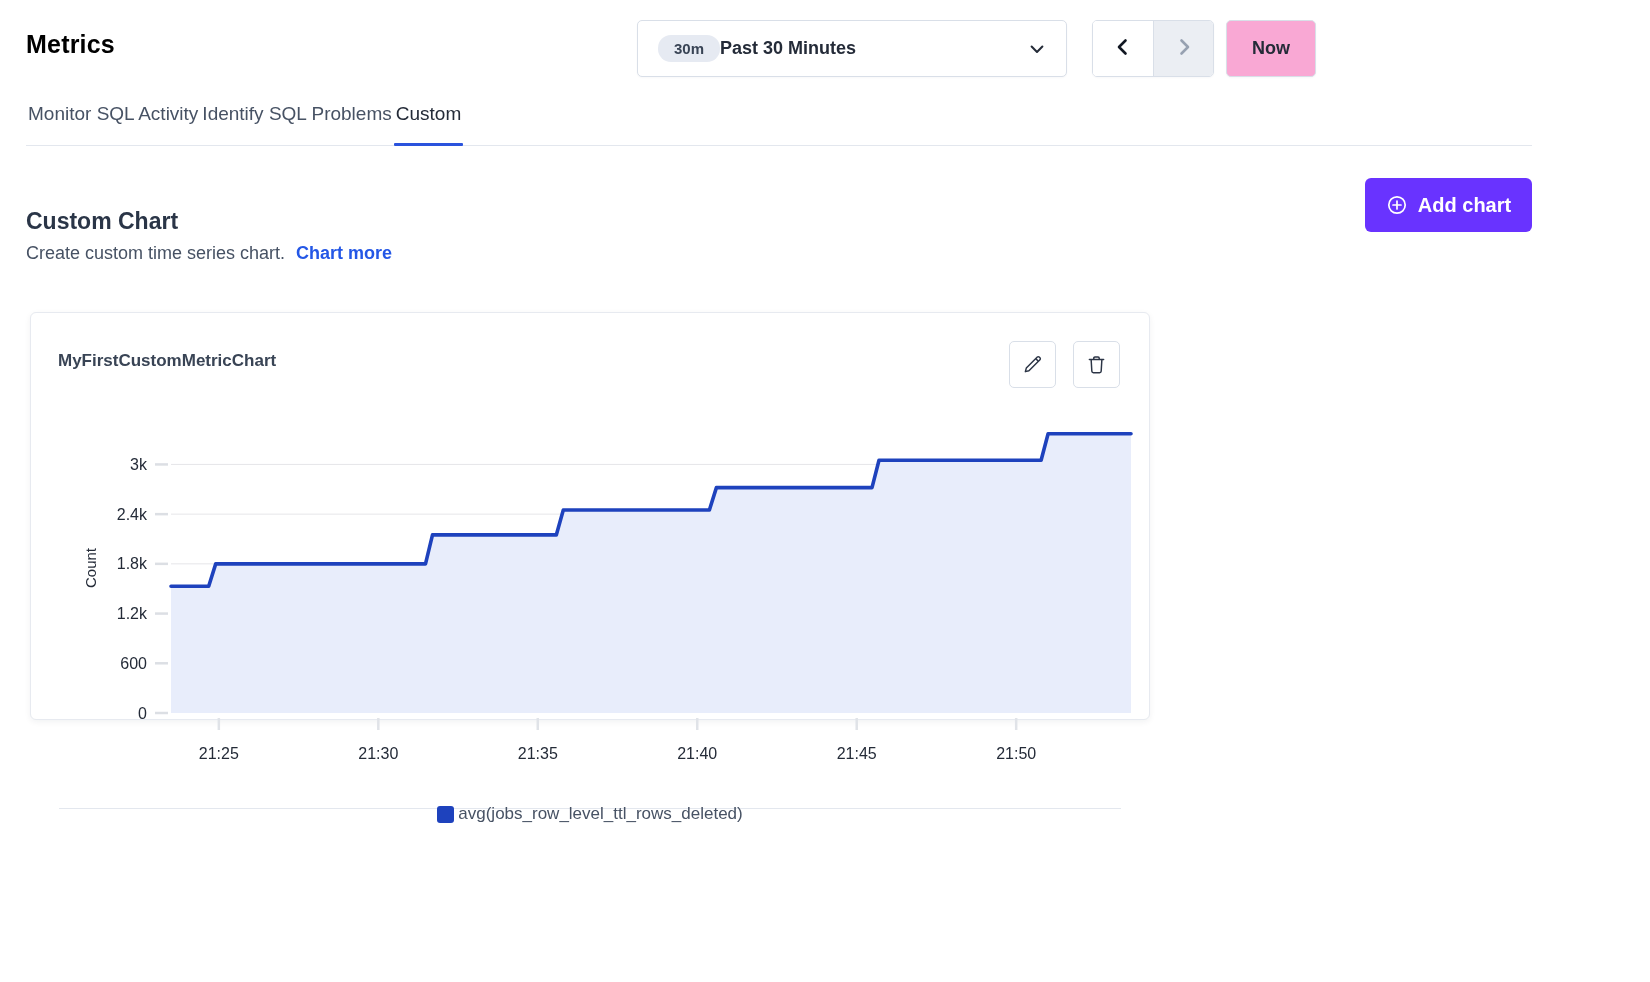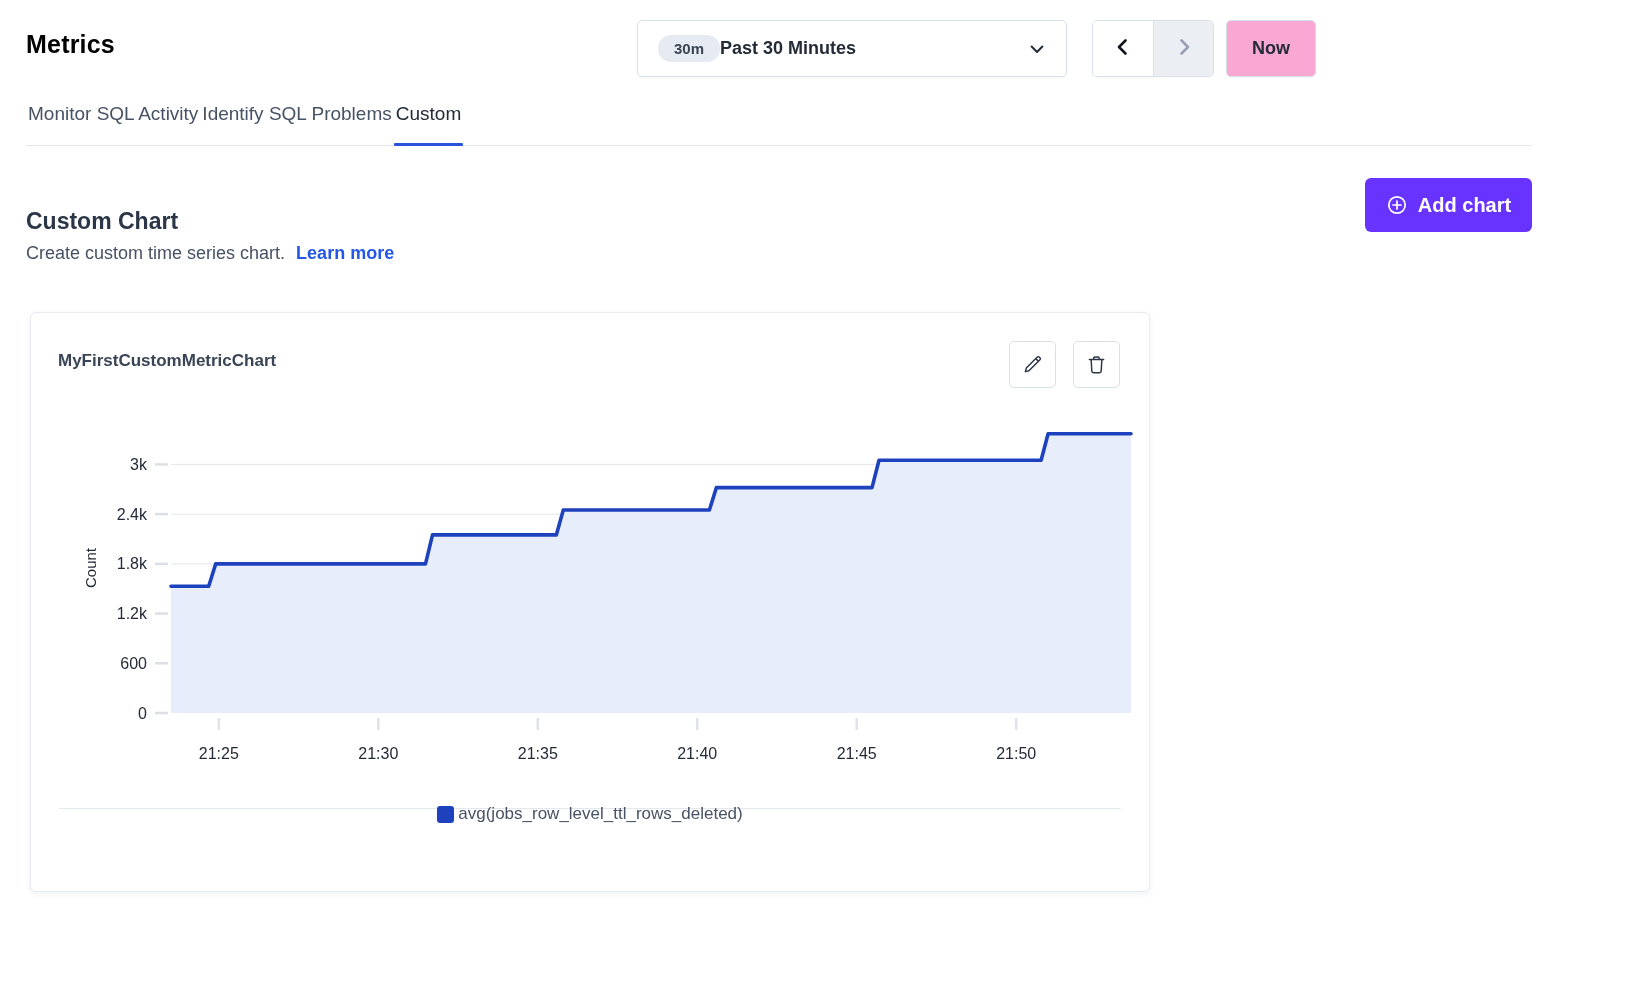--- a/index.html
+++ b/index.html
@@ -34,21 +34,21 @@
   
   .section-title { position:absolute; left:26px; top:186px; font-size:23px; font-weight:700; color:#2a3547;margin-top:22px; }
   .section-sub { position:absolute; left:26px; top:243px; font-size:18px; color:#475264; }
   .learn-more { color:#2457e6; font-weight:600; text-decoration:none; margin-left:6px; cursor:pointer; }
 
   .add-chart-btn { position:absolute; left:1365px; top:178px; width:167px; height:54px; background:#6933ff;
     border:none; border-radius:6px; color:#fff; font-size:20px; font-weight:600; font-family:inherit;
     display:flex; align-items:center; justify-content:center; gap:10px; cursor:pointer; }
 
   
-  .chart-card { position:absolute; left:30px; top:312px; width:1120px; height:580px; background:#fff;
+  .chart-card { position:absolute; left:30px; top:312px; width:1120px; height:408px; background:#fff;
     border:1px solid #e7eaf0; border-radius:6px; box-shadow:0 2px 6px rgba(20,30,50,.06); }
   .card-title { position:absolute; left:27px; top:38px; font-size:17px; font-weight:700; color:#394455; }
   .icon-btn { position:absolute; top:28px; width:47px; height:47px; background:#fff; border:1px solid #d9dfe8;
     border-radius:5px; display:flex; align-items:center; justify-content:center; cursor:pointer; }
   .icon-btn.edit { left:978px; }
   .icon-btn.delete { left:1042px; }
 
   .chart-svg { position:absolute; left:45px; top:100px; }
   .chart-svg text { font-family:"Liberation Sans", sans-serif; }
 
@@ -98,21 +98,21 @@
     <div class="tab">Identify SQL Problems</div>
     <div class="tab active">
       <span>Custom</span>
       <span class="tab-underline"></span>
     </div>
   </nav>
 
   <h2 class="section-title">Custom Chart</h2>
   <p class="section-sub">
     <span>Create custom time series chart.</span>
-    <a class="learn-more">Learn more</a>
+    <a class="learn-more">Chart more</a>
   </p>
 
   <button class="add-chart-btn">
     <span style="display:flex;">
       <svg width="22" height="22" viewBox="0 0 22 22">
           <circle cx="11" cy="11" r="8.2" fill="none" stroke="#fff" stroke-width="1.7"></circle>
           <path d="M11 7v8M7 11h8" stroke="#fff" stroke-width="1.7" stroke-linecap="round"></path>
         </svg>
     </span>
     <span>Add chart</span>

